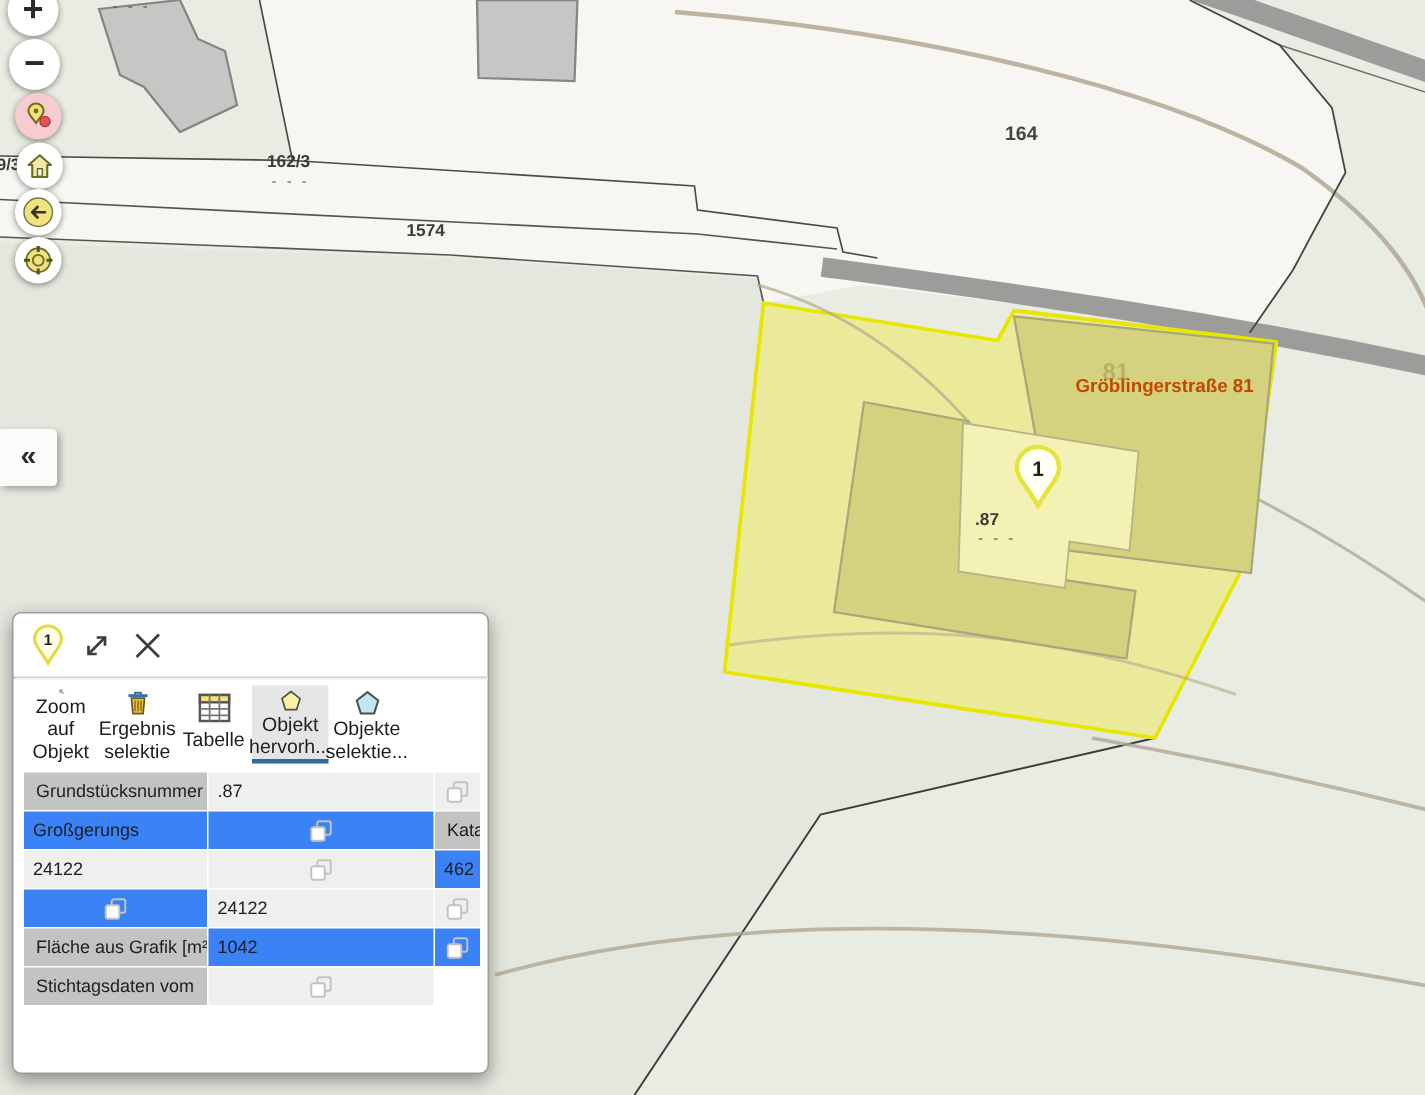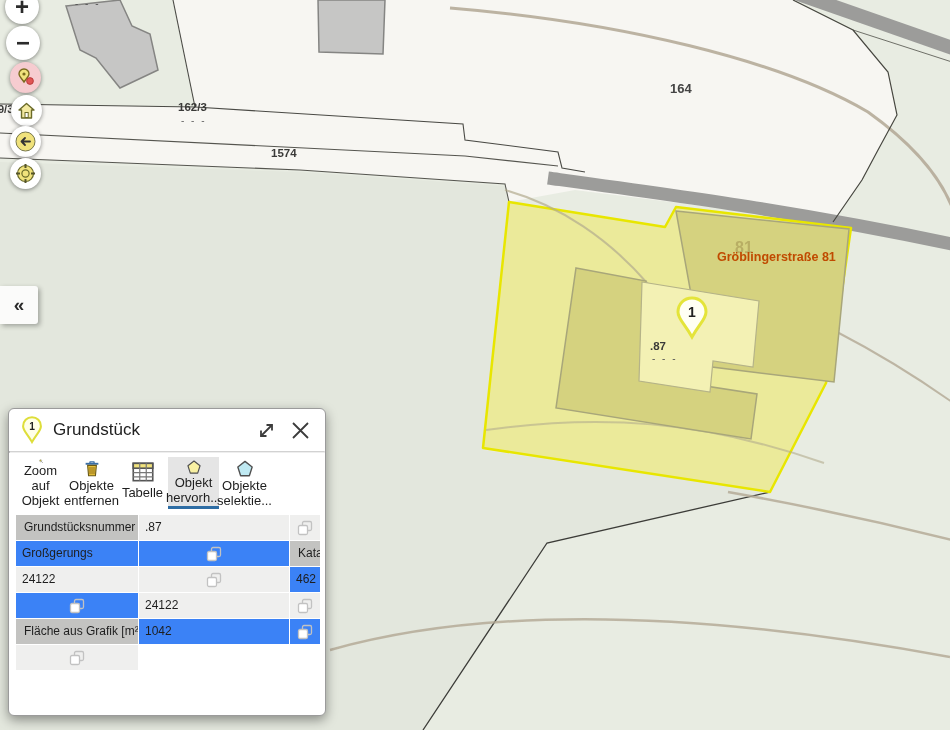--- a/index.html
+++ b/index.html
@@ -145,21 +145,20 @@
     <span>«</span>
   </button>
 
   <div class="panel">
 
     <div class="panel-header">
       <svg width="22" height="28" viewBox="0 0 34 44">
         <path d="M17 2 C9 2 3 8 3 16 C3 23 9 27 17 41 C25 27 31 23 31 16 C31 8 25 2 17 2 Z" fill="#ffffe8" stroke="#dede3a" stroke-width="3.2"></path>
         <text x="17" y="22" font-size="16" font-weight="bold" text-anchor="middle" fill="#222">1</text>
       </svg>
-      <span class="panel-title">Grundstück</span>
       <button class="icon-btn">
         <svg width="19" height="19" viewBox="0 0 19 19">
           <path d="M4 15 L15 4" stroke="#3c3c3c" stroke-width="1.8" fill="none"></path>
           <path d="M9.5 4 L15 4 L15 9.5" stroke="#3c3c3c" stroke-width="1.8" fill="none"></path>
           <path d="M4 9.5 L4 15 L9.5 15" stroke="#3c3c3c" stroke-width="1.8" fill="none"></path>
         </svg>
       </button>
       <button class="icon-btn">
         <svg width="21" height="21" viewBox="0 0 21 21">
           <path d="M3 3 L18 18 M18 3 L3 18" stroke="#3c3c3c" stroke-width="1.8"></path>
@@ -179,21 +178,21 @@
         </svg>
         <span>Zoom auf Objekt</span>
       </button>
       <button class="tb-btn">
         <svg width="26" height="26" viewBox="0 0 24 24">
           <line x1="4" y1="6" x2="20" y2="6" stroke="#3a6ea5" stroke-width="2.4"></line>
           <path d="M9 6 L9.6 3.5 L14.4 3.5 L15 6" fill="none" stroke="#3a6ea5" stroke-width="1.6"></path>
           <path d="M6.5 8 L17.5 8 L16.3 21 L7.7 21 Z" fill="#e8c23a" stroke="#6b5a16" stroke-width="1.4"></path>
           <path d="M9.5 10 V19 M12 10 V19 M14.5 10 V19" stroke="#8a6a1a" stroke-width="1.2"></path>
         </svg>
-        <span>Objekte entfernen</span>
+        <span>Ergebnis selektie</span>
       </button>
       <button class="tb-btn">
         <svg width="26" height="26" viewBox="0 0 24 24">
           <rect x="3" y="4" width="18" height="16" fill="#fff" stroke="#555" stroke-width="1.5"></rect>
           <rect x="3" y="4" width="18" height="4.5" fill="#f0e27c" stroke="#555" stroke-width="1.5"></rect>
           <path d="M3 12.5 H21 M3 16.5 H21 M9 4 V20 M15 4 V20" stroke="#777" stroke-width="1.1"></path>
         </svg>
         <span>Tabelle</span>
       </button>
       <button class="tb-btn active">
@@ -256,20 +255,21 @@
 
       <div class="c-label">Fläche aus Grafik [m²]</div>
       <div class="c-val bg-even">1042</div>
       <button class="c-copy bg-even">
         <svg width="16" height="16" viewBox="0 0 16 16">
           <rect x="5.5" y="1.5" width="9" height="9" rx="1.5" fill="none" stroke="#c2c2c2" stroke-width="1.3"></rect>
           <rect x="1.5" y="5.5" width="9" height="9" rx="1.5" fill="#fff" stroke="#c2c2c2" stroke-width="1.3"></rect>
         </svg>
       </button>
 
+      <div class="c-label">Stichtagsdaten vom</div>
       <button class="c-copy bg-odd">
         <svg width="16" height="16" viewBox="0 0 16 16">
           <rect x="5.5" y="1.5" width="9" height="9" rx="1.5" fill="none" stroke="#c2c2c2" stroke-width="1.3"></rect>
           <rect x="1.5" y="5.5" width="9" height="9" rx="1.5" fill="#fff" stroke="#c2c2c2" stroke-width="1.3"></rect>
         </svg>
       </button>
 
     </div>
   </div>
 </div>

